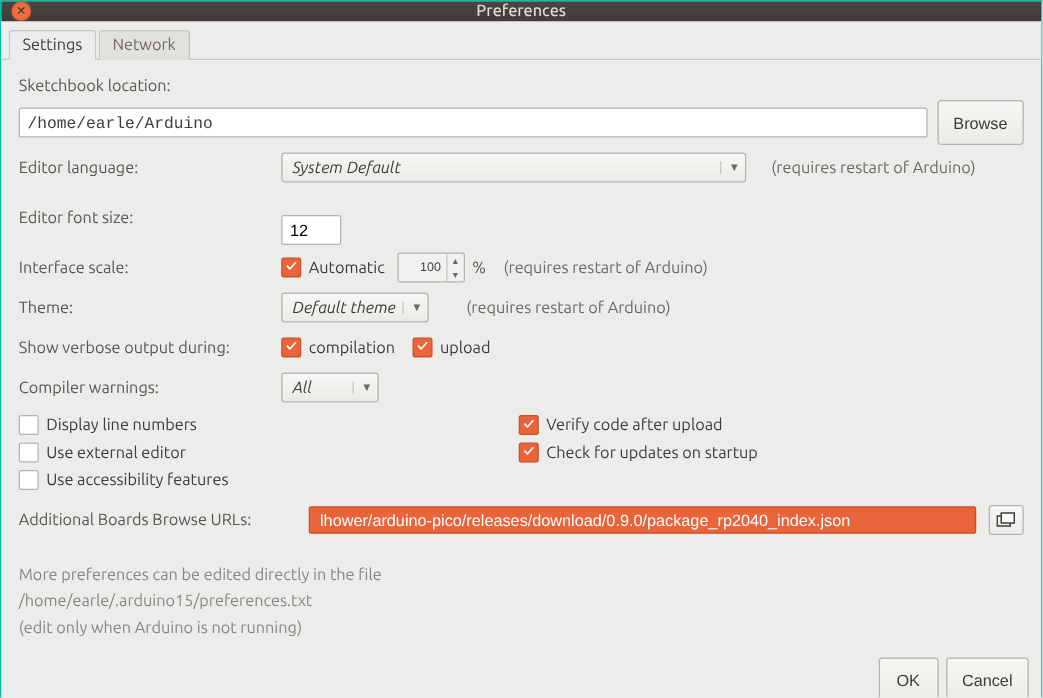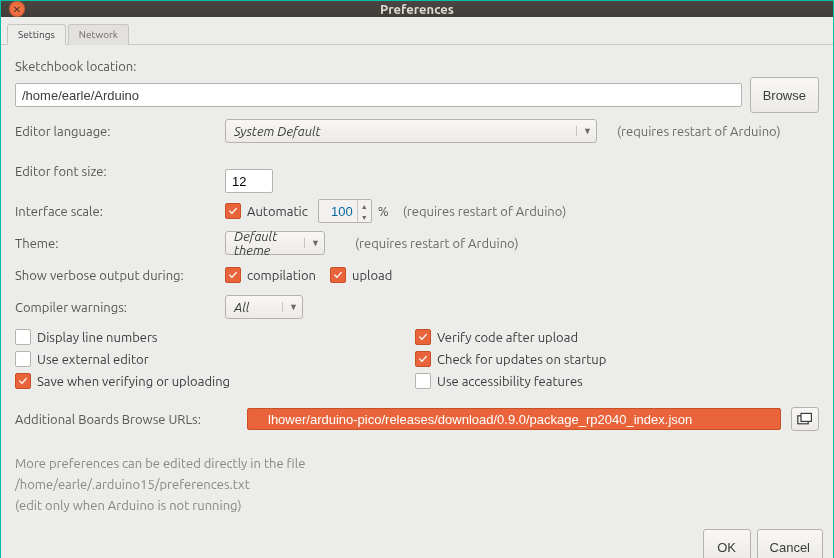--- a/index.html
+++ b/index.html
@@ -36,21 +36,20 @@
     color: #4a2c1e;
     font-size: 10px;
     cursor: pointer;
     box-shadow: inset 0 0 2px rgba(0,0,0,0.3);
   }
   .titlebar .title {
     position: absolute;
     left: 0; right: 0;
     text-align: center;
     pointer-events: none;
-    font-weight: bold;
   }
   
   .window-body {
     flex: 1;
     border-left: 1px solid #00bfa5;
     border-right: 1px solid #00bfa5;
     border-bottom: 1px solid #00bfa5;
     display: flex;
     flex-direction: column;
     background: #ececea;
@@ -63,21 +62,21 @@
     border-bottom: 1px solid #c9c6c1;
   }
   .tab {
     padding: 4px 10px;
     background: #e3e1dd;
     border: 1px solid #c9c6c1;
     border-bottom: none;
     border-radius: 3px 3px 0 0;
     margin-right: 2px;
     color: #6d6a65;
-    font-size: 10px;
+    font-size: 13px;
     cursor: pointer;
     position: relative;
     top: 1px;
   }
   .tab.active {
     background: #ececea;
     color: #3c3c3c;
     border-bottom: 1px solid #ececea;
   }
   .content {
@@ -101,20 +100,21 @@
     margin-bottom: 4px;
   }
   input[type="text"].field, .field {
     background: #fff;
     border: 1px solid #b7b3ac;
     border-radius: 2px;
     padding: 3px 6px;
     font-size: 13px;
     color: #3c3c3c;
     height: 24px;
+    font-family: Liberation Mono, monospace;
   }
   .field.wide {
     flex: 1;
   }
   .btn {
     background: linear-gradient(#f8f7f5, #eceae6);
     border: 1px solid #b7b3ac;
     border-radius: 3px;
     padding: 3px 12px;
     font-size: 13px;
@@ -191,22 +191,22 @@
     border-radius: 2px;
     height: 24px;
     background: #f2f1ef;
   }
   .spinner input {
     width: 38px;
     border: none;
     text-align: right;
     padding-right: 4px;
     background: transparent;
-    font-size: 13px;
-    color: #0369a1;
+    font-size: 10px;
+    color: #404040;
   }
   .spinner.disabled { color: #a7a39c; }
   .spinner .spins {
     display: flex;
     flex-direction: column;
     border-left: 1px solid #c9c6c1;
     width: 14px;
     font-size: 7px;
     color: #6d6a65;
   }
@@ -217,21 +217,21 @@
     row-gap: 6px;
     margin-top:4px;
   }
   .chk-item { display:flex; align-items:center; }
   .urls-field {
     flex:1;
     background: #e9643a;
     border: 1px solid #c94f24;
     color: #fff;
     height: 22px;
-    padding: 2px 20px;
+    padding: 2px 8px;
     font-size: 13px;
     border-radius: 2px;
     overflow: hidden;
     white-space: nowrap;
   }
   .edit-urls-btn {
     width: 28px; height: 24px;
     margin-left: 10px;
     border: 1px solid #b7b3ac;
     border-radius: 3px;
@@ -302,21 +302,21 @@
             <div>▲</div>
             <div>▼</div>
           </div>
       </div>
       <span style="margin-left:6px;color:#5a5752">%</span>
       <span class="hint" style="margin-left:14px">(requires restart of Arduino)</span>
     </div>
 
     <div class="row">
       <div class="label-col">Theme:</div>
-      <div class="select" style="width:100px">
+      <div class="select" style="width:118px">
         <span>Default theme</span>
         <span class="caret">▼</span>
       </div>
       <span class="hint" style="margin-left:30px">(requires restart of Arduino)</span>
     </div>
 
     <div class="row">
       <div class="label-col">Show verbose output during:</div>
       <span id="chk-compilation" class="checkbox checked"></span>
       <span class="chk-label">compilation</span>
@@ -342,24 +342,20 @@
         <span id="chk-verify" class="checkbox checked"></span>
         <span class="chk-label">Verify code after upload</span>
       </div>
       <div class="chk-item">
         <span id="chk-external" class="checkbox"></span>
         <span class="chk-label">Use external editor</span>
       </div>
       <div class="chk-item">
         <span id="chk-updates" class="checkbox checked"></span>
         <span class="chk-label">Check for updates on startup</span>
-      </div>
-      <div class="chk-item">
-        <span id="chk-save" class="checkbox checked"></span>
-        <span class="chk-label">Save when verifying or uploading</span>
       </div>
       <div class="chk-item">
         <span id="chk-accessibility" class="checkbox"></span>
         <span class="chk-label">Use accessibility features</span>
       </div>
       <div></div>
     </div>
 
     <div class="row" style="margin-top:10px">
       <div style="width:232px;color:#5a5752">Additional Boards Browse URLs:</div>

